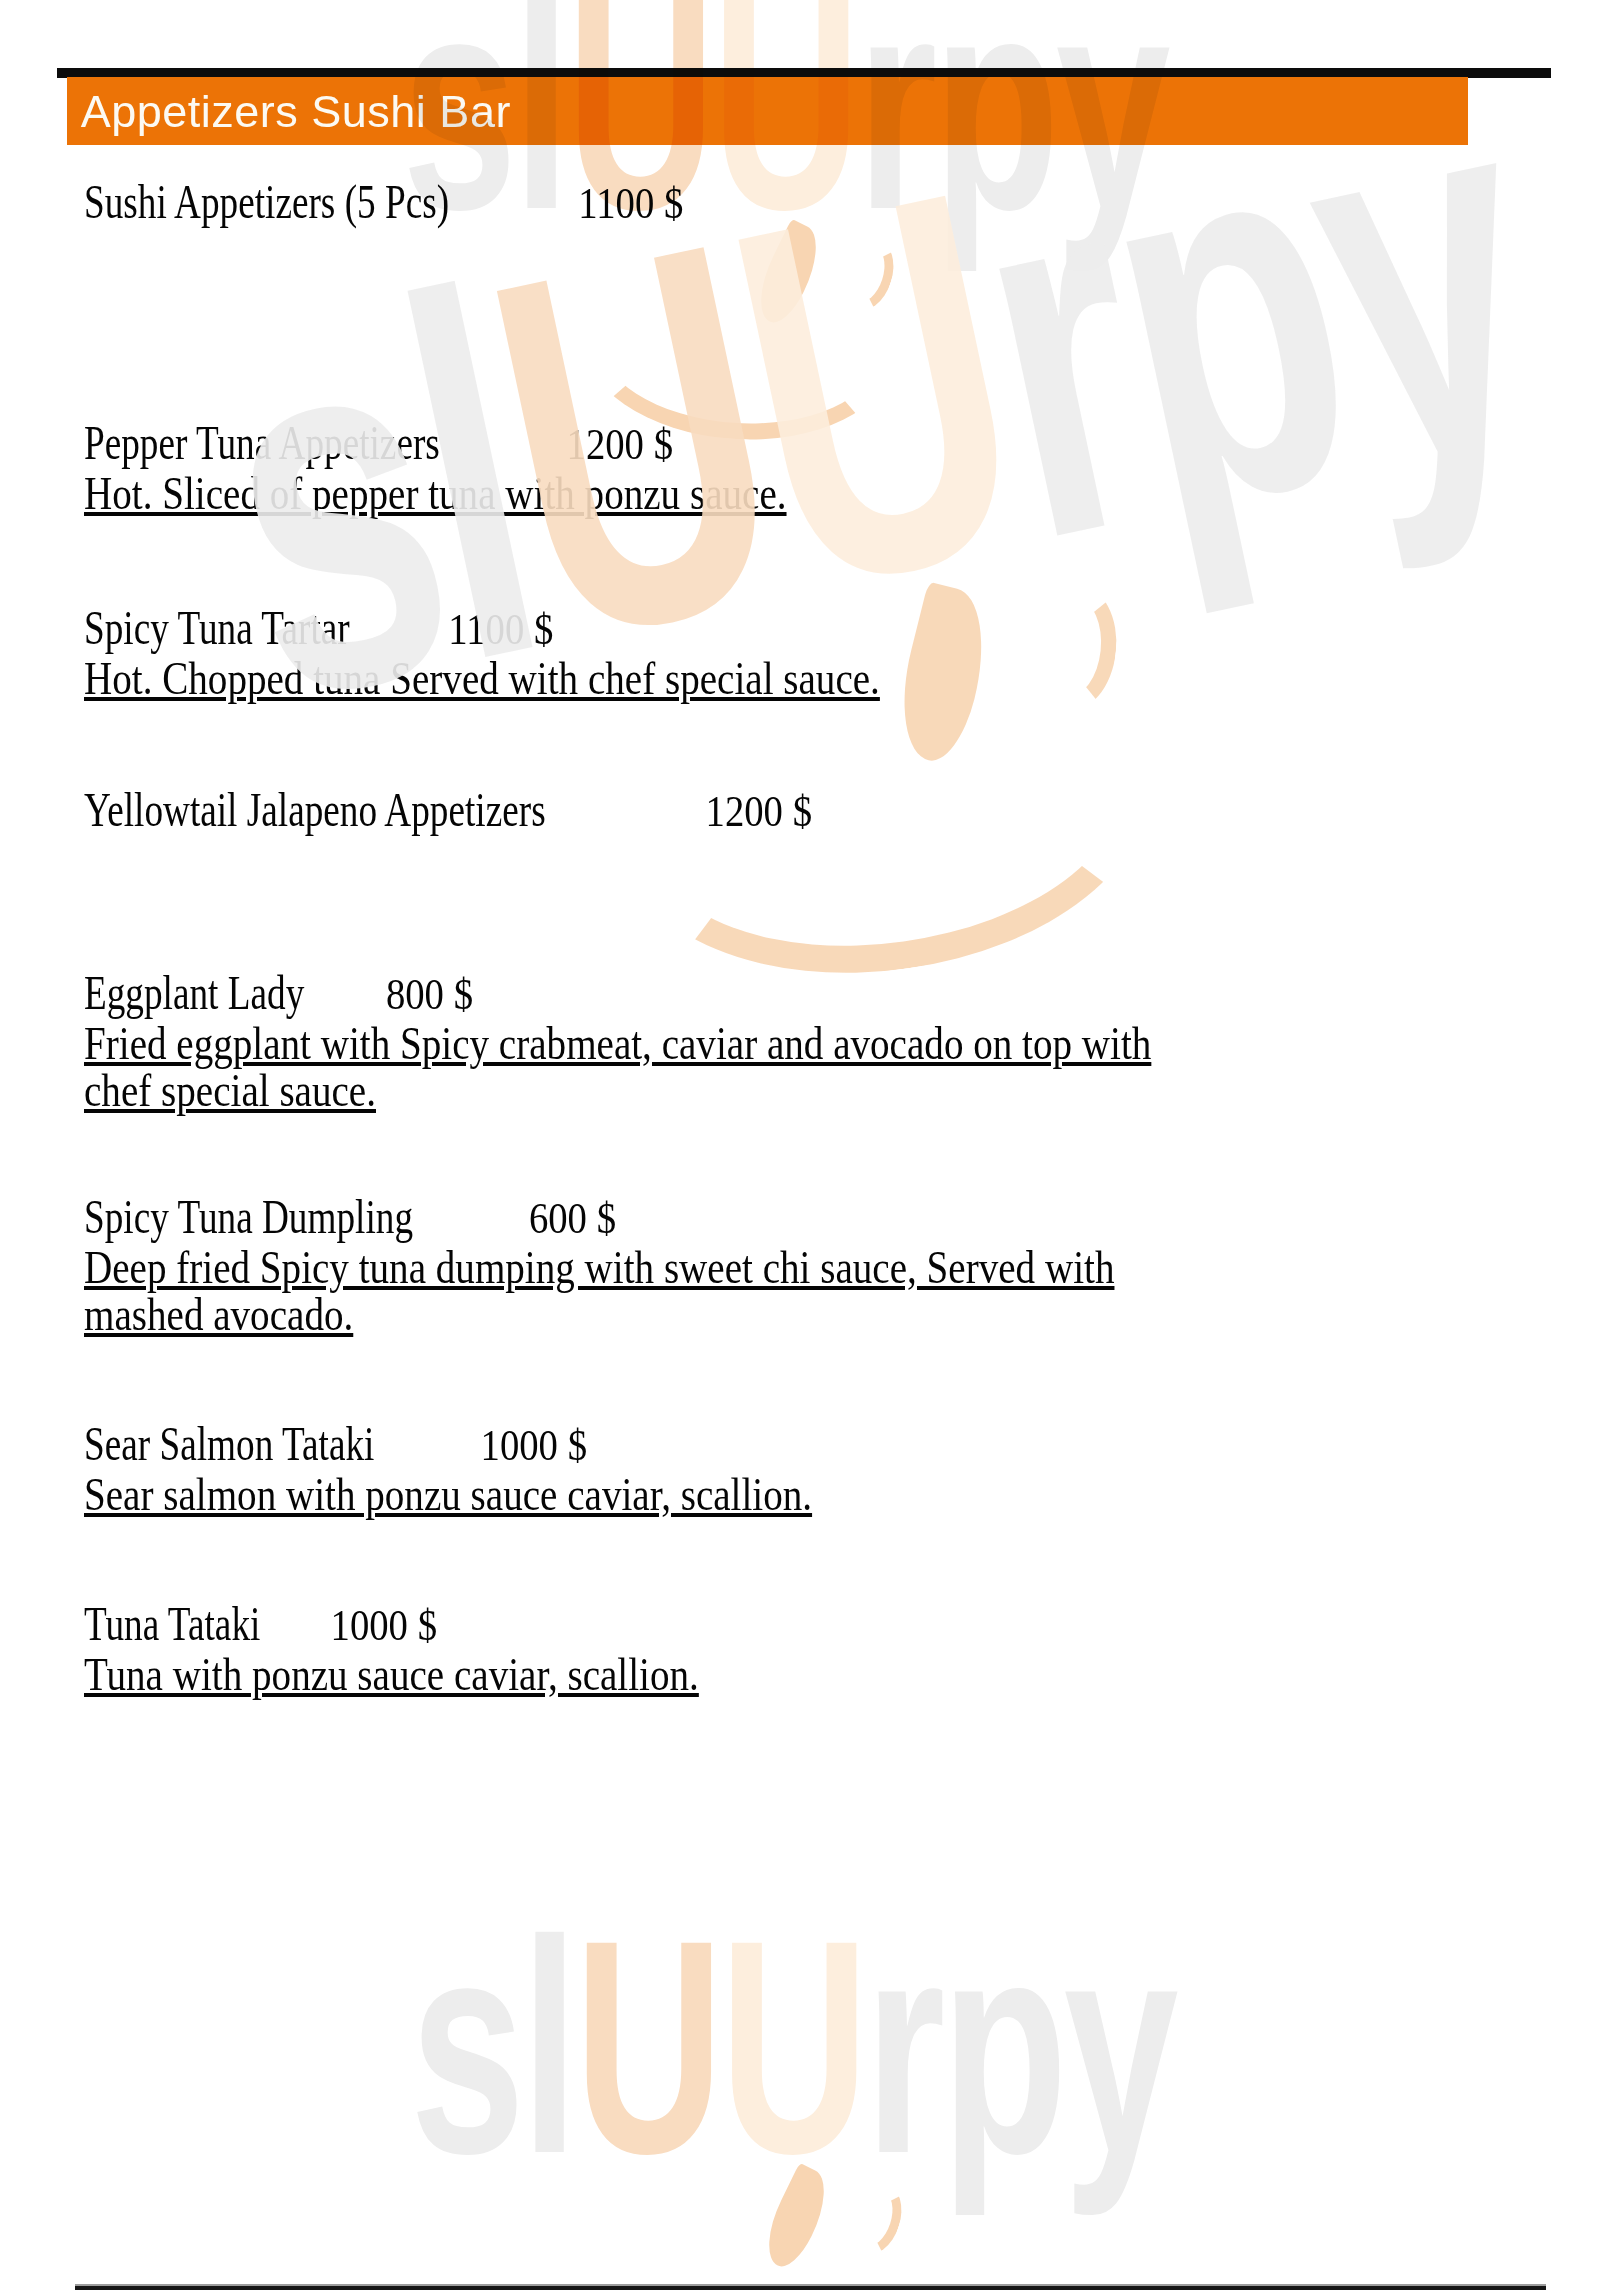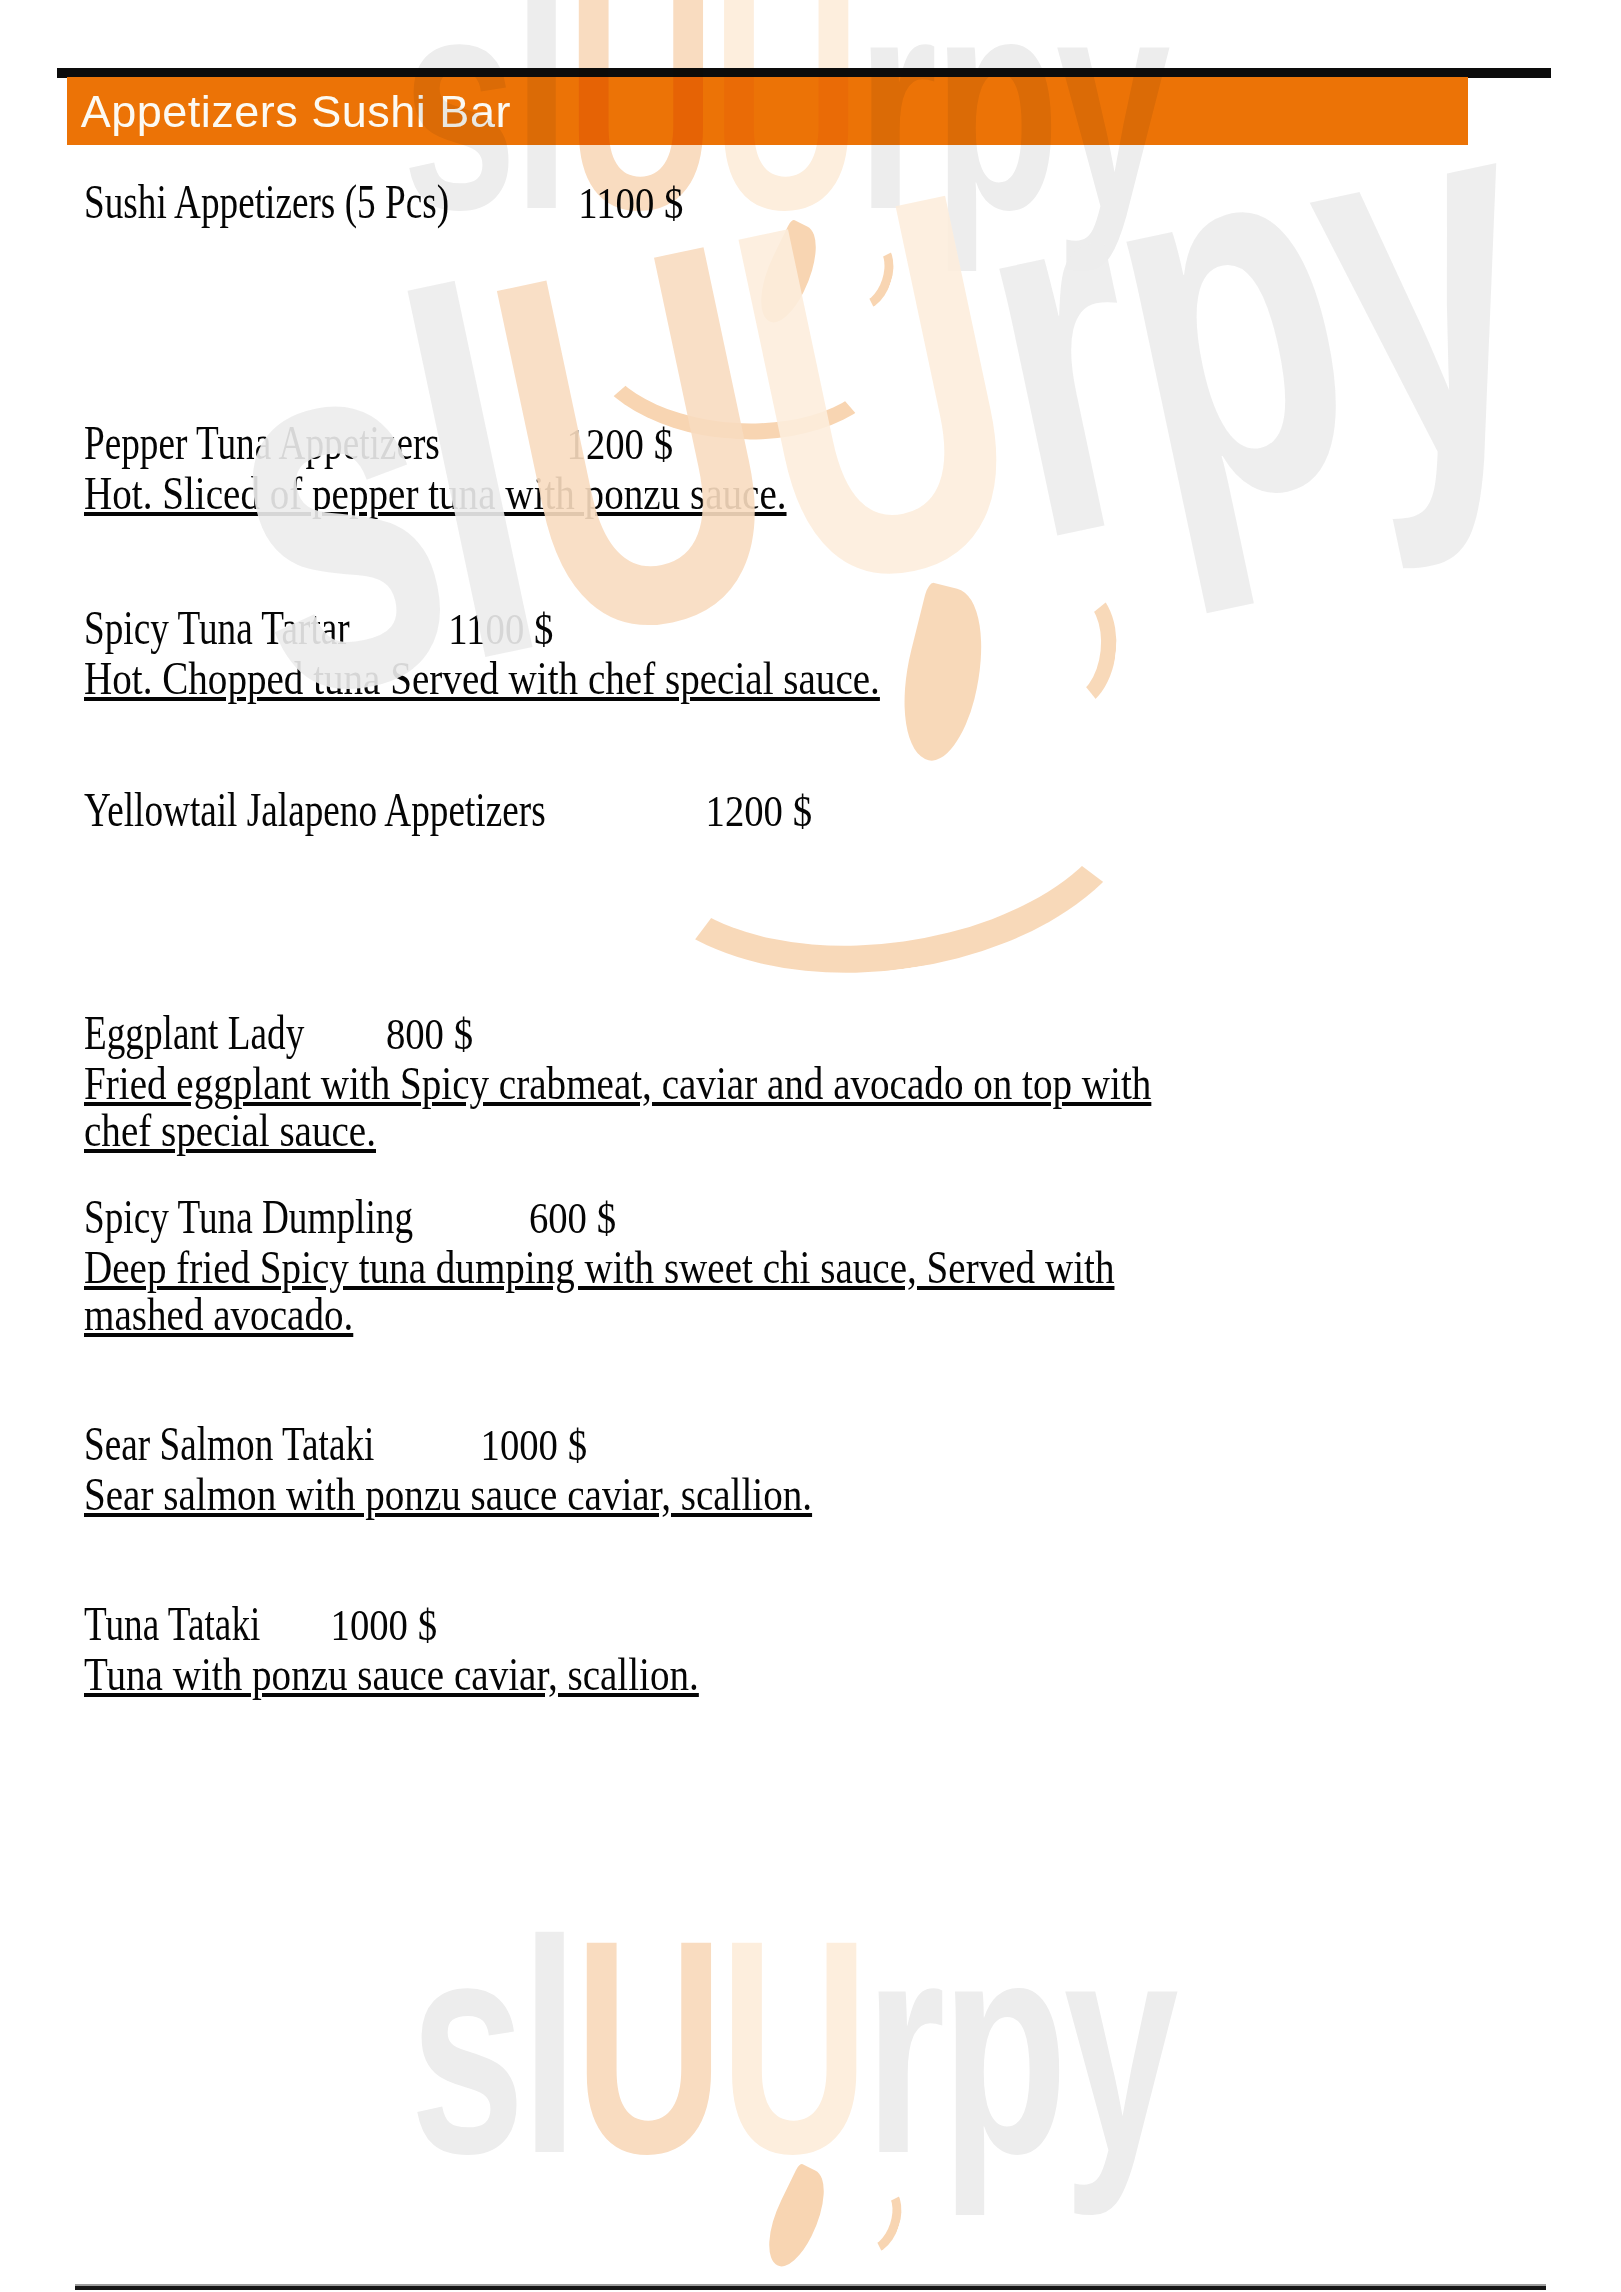--- a/index.html
+++ b/index.html
@@ -121,21 +121,21 @@
     </div>
   </div>
 
   <div class="item" style="top:784px">
     <div class="item-row">
       <span class="item-name">Yellowtail Jalapeno Appetizers</span>
       <span class="item-price">1200 $</span>
     </div>
   </div>
 
-  <div class="item" style="top:1007px">
+  <div class="item" style="top:967px">
     <div class="item-row">
       <span class="item-name">Eggplant Lady</span>
       <span class="item-price">800 $</span>
     </div>
     <div class="item-desc">
       <span class="desc-line">Fried eggplant with Spicy crabmeat, caviar and avocado on top with</span>
       <span class="desc-line">chef special sauce.</span>
     </div>
   </div>
 

